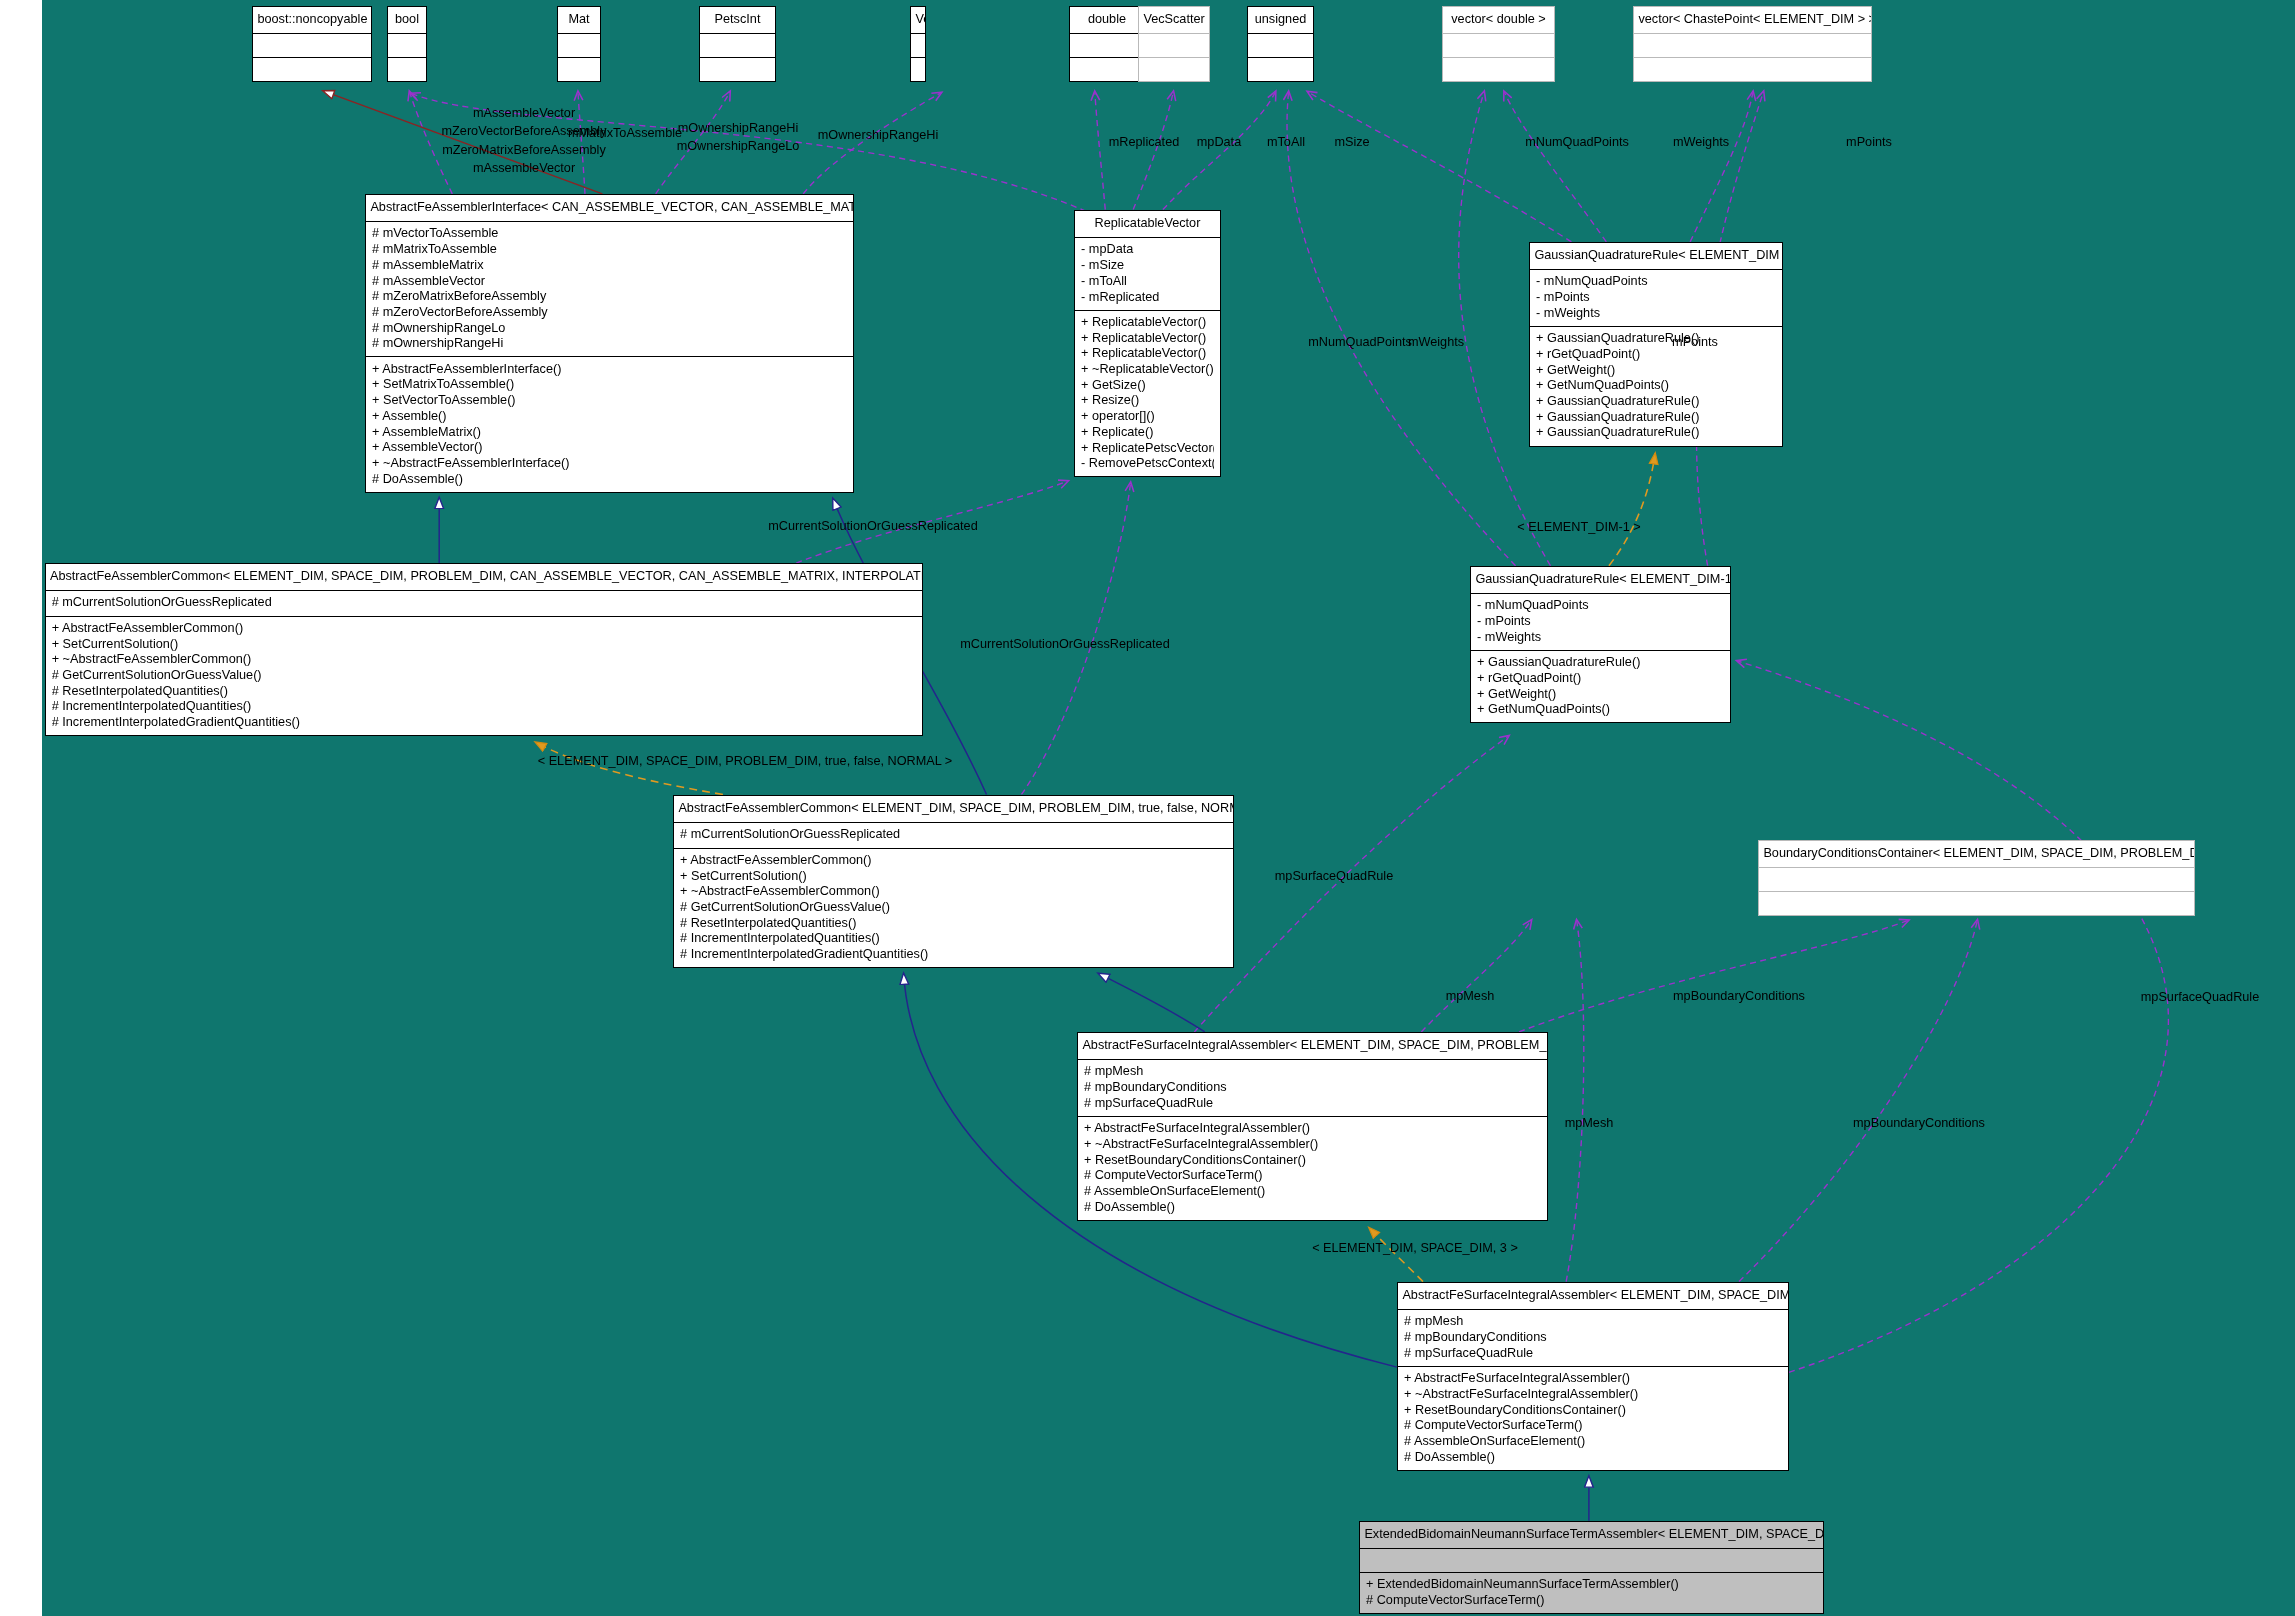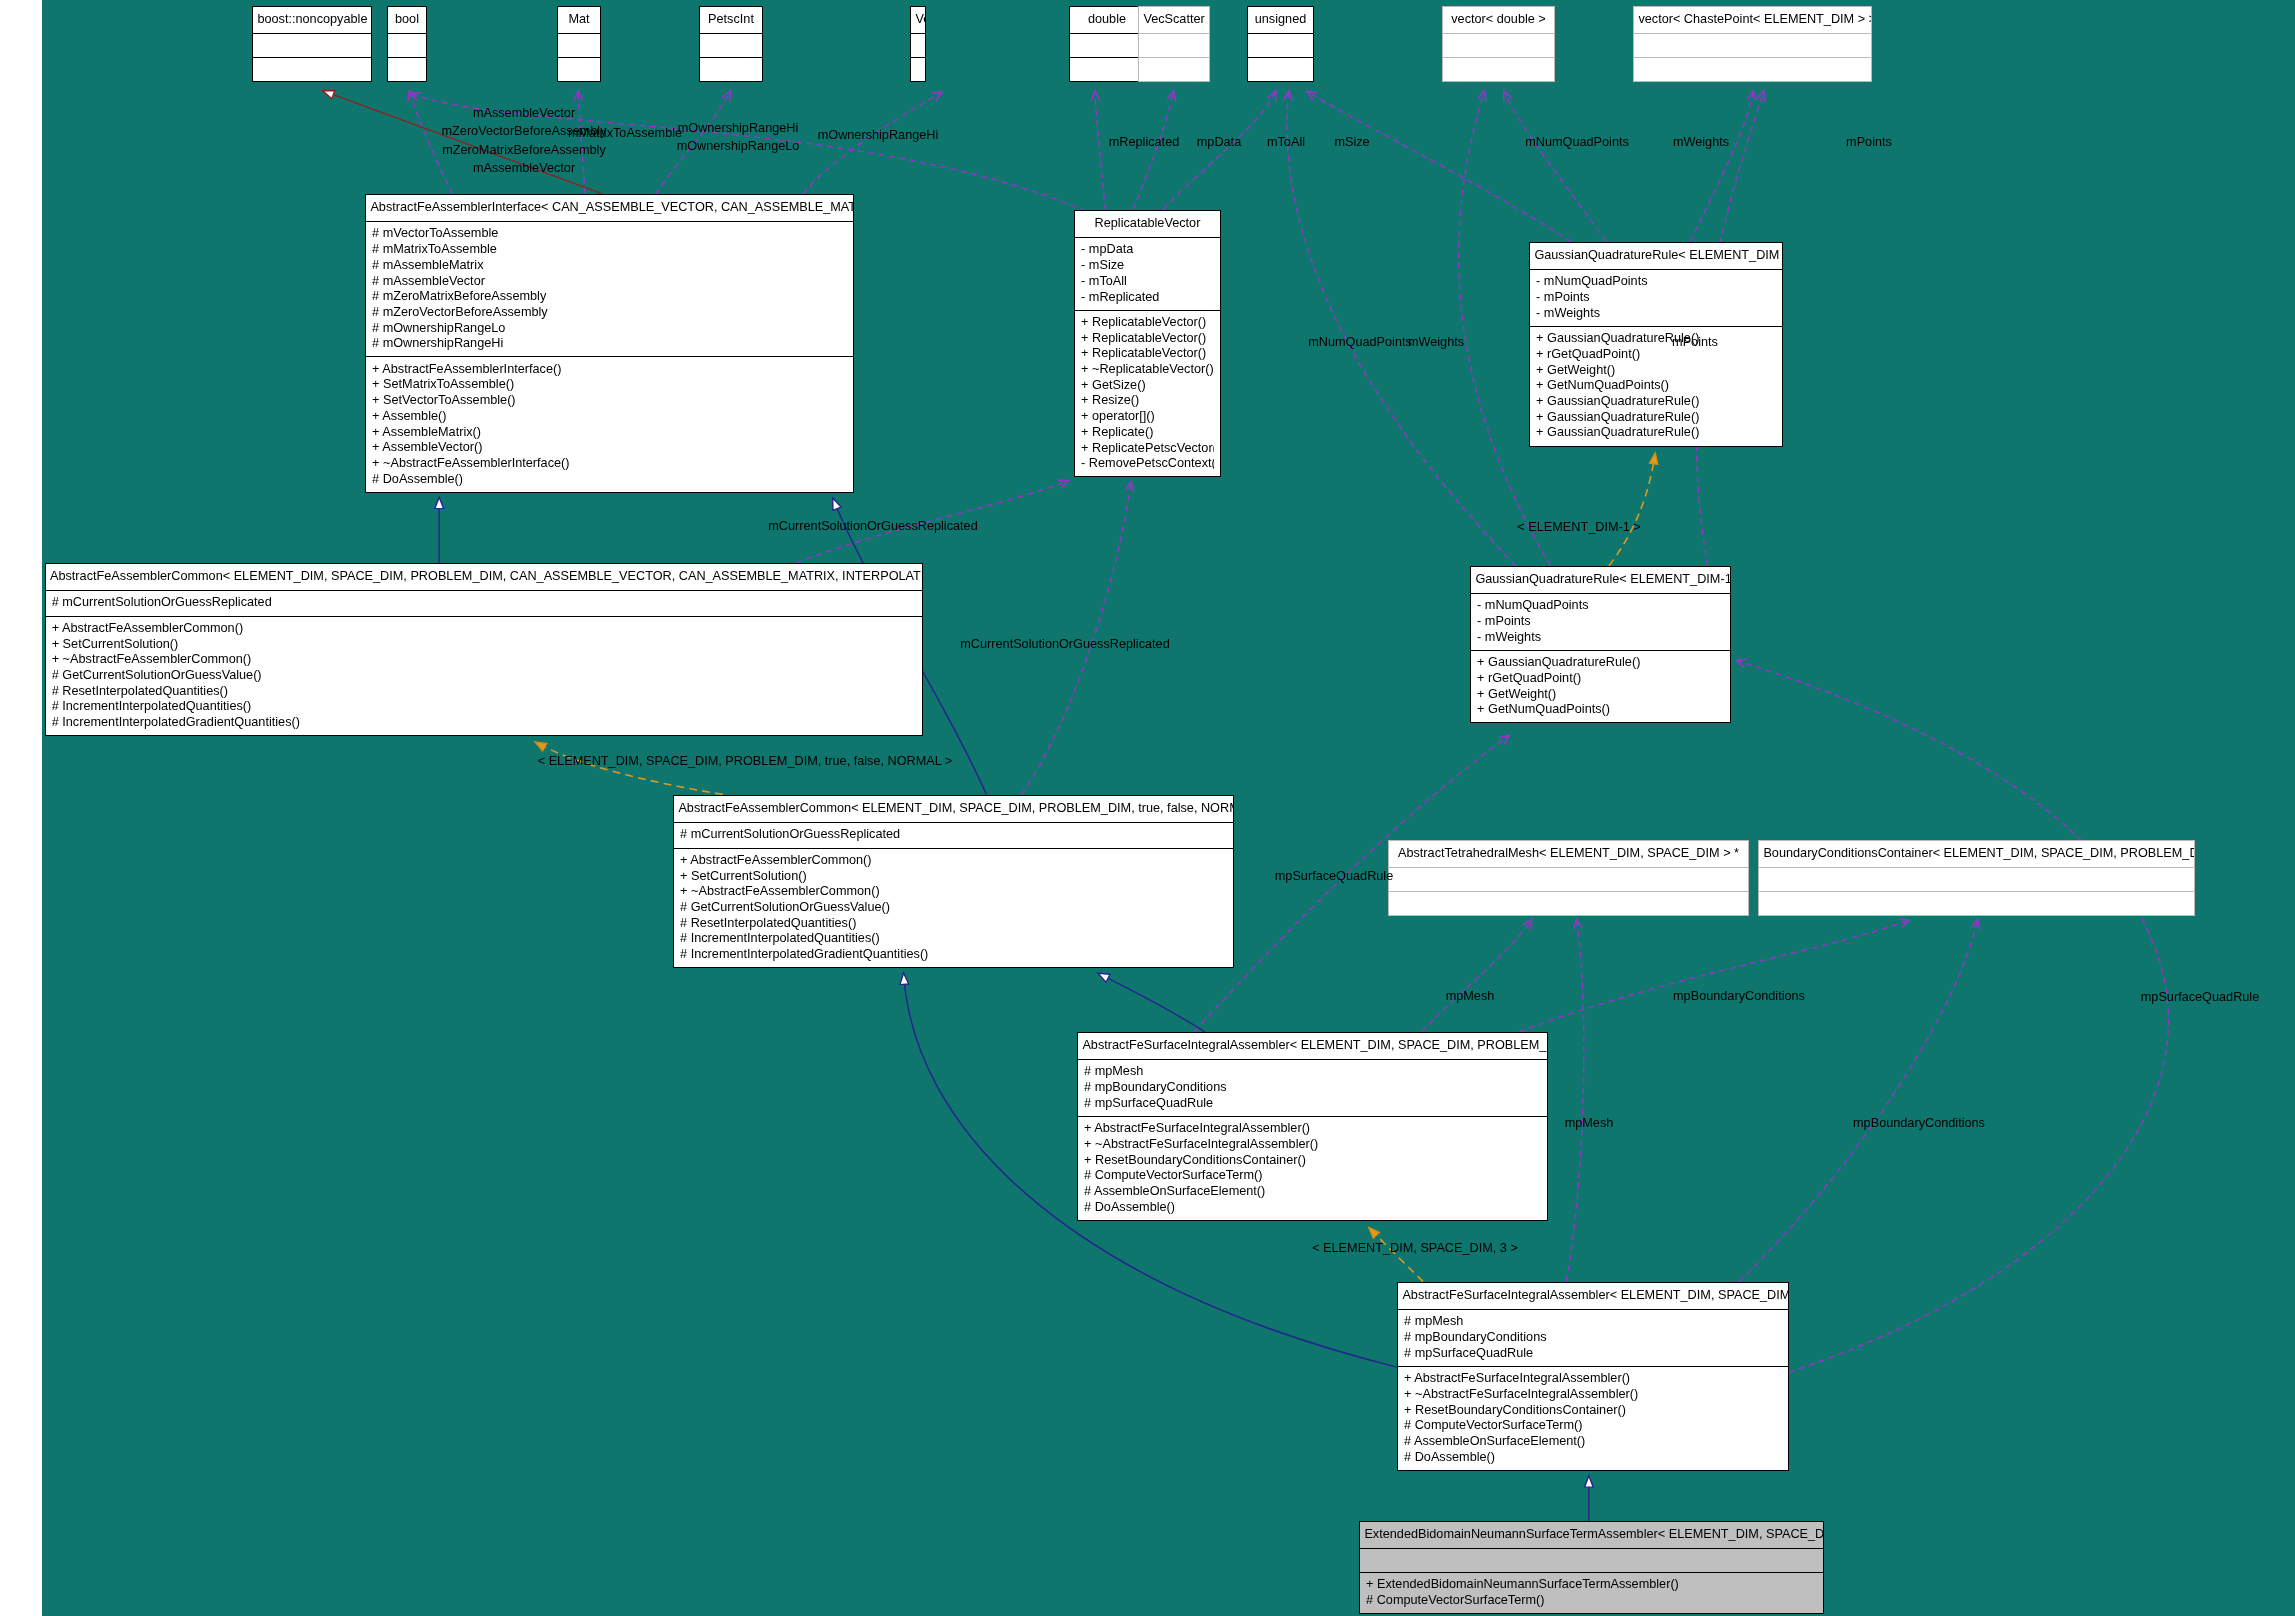--- a/index.html
+++ b/index.html
@@ -92,21 +92,21 @@
     <div class="uml-class" style="left: 345px; top: 6.1px; width: 40px;">
       <div class="title">bool</div>
       <div class="sec empty"></div>
       <div class="sec empty"></div>
     </div>
     <div class="uml-class" style="left: 515px; top: 6.1px; width: 44px;">
       <div class="title">Mat</div>
       <div class="sec empty"></div>
       <div class="sec empty"></div>
     </div>
-    <div class="uml-class" style="left: 657px; top: 6.1px; width: 64px;">
+    <div class="uml-class" style="left: 657px; top: 6.1px; width: 77px;">
       <div class="title">PetscInt</div>
       <div class="sec empty"></div>
       <div class="sec empty"></div>
     </div>
     <div class="uml-class" style="left: 868px; top: 6.1px; width: 16px;">
       <div class="title">Vec</div>
       <div class="sec empty"></div>
       <div class="sec empty"></div>
     </div>
     <div class="uml-class" style="left: 1027px; top: 6.1px; width: 76px;">
@@ -232,25 +232,20 @@
       <div class="sec">
         <div class="row">+ AbstractFeAssemblerCommon()</div>
         <div class="row">+ SetCurrentSolution()</div>
         <div class="row">+ ~AbstractFeAssemblerCommon()</div>
         <div class="row"># GetCurrentSolutionOrGuessValue()</div>
         <div class="row"># ResetInterpolatedQuantities()</div>
         <div class="row"># IncrementInterpolatedQuantities()</div>
         <div class="row"># IncrementInterpolatedGradientQuantities()</div>
       </div>
     </div>
-    <div class="uml-class light" style="left: 1346px; top: 840px; width: 361px;">
-      <div class="title">AbstractTetrahedralMesh&lt; ELEMENT_DIM, SPACE_DIM &gt; *</div>
-      <div class="sec empty"></div>
-      <div class="sec empty"></div>
-    </div>
     <div class="uml-class light" style="left: 1716px; top: 840px; width: 437px;">
       <div class="title">BoundaryConditionsContainer&lt; ELEMENT_DIM, SPACE_DIM, PROBLEM_DIM &gt; *</div>
       <div class="sec empty"></div>
       <div class="sec empty"></div>
     </div>
     <div class="uml-class" style="left: 1035px; top: 1032px; width: 471px;">
       <div class="title">AbstractFeSurfaceIntegralAssembler&lt; ELEMENT_DIM, SPACE_DIM, PROBLEM_DIM &gt;</div>
       <div class="sec">
         <div class="row"># mpMesh</div>
         <div class="row"># mpBoundaryConditions</div>

